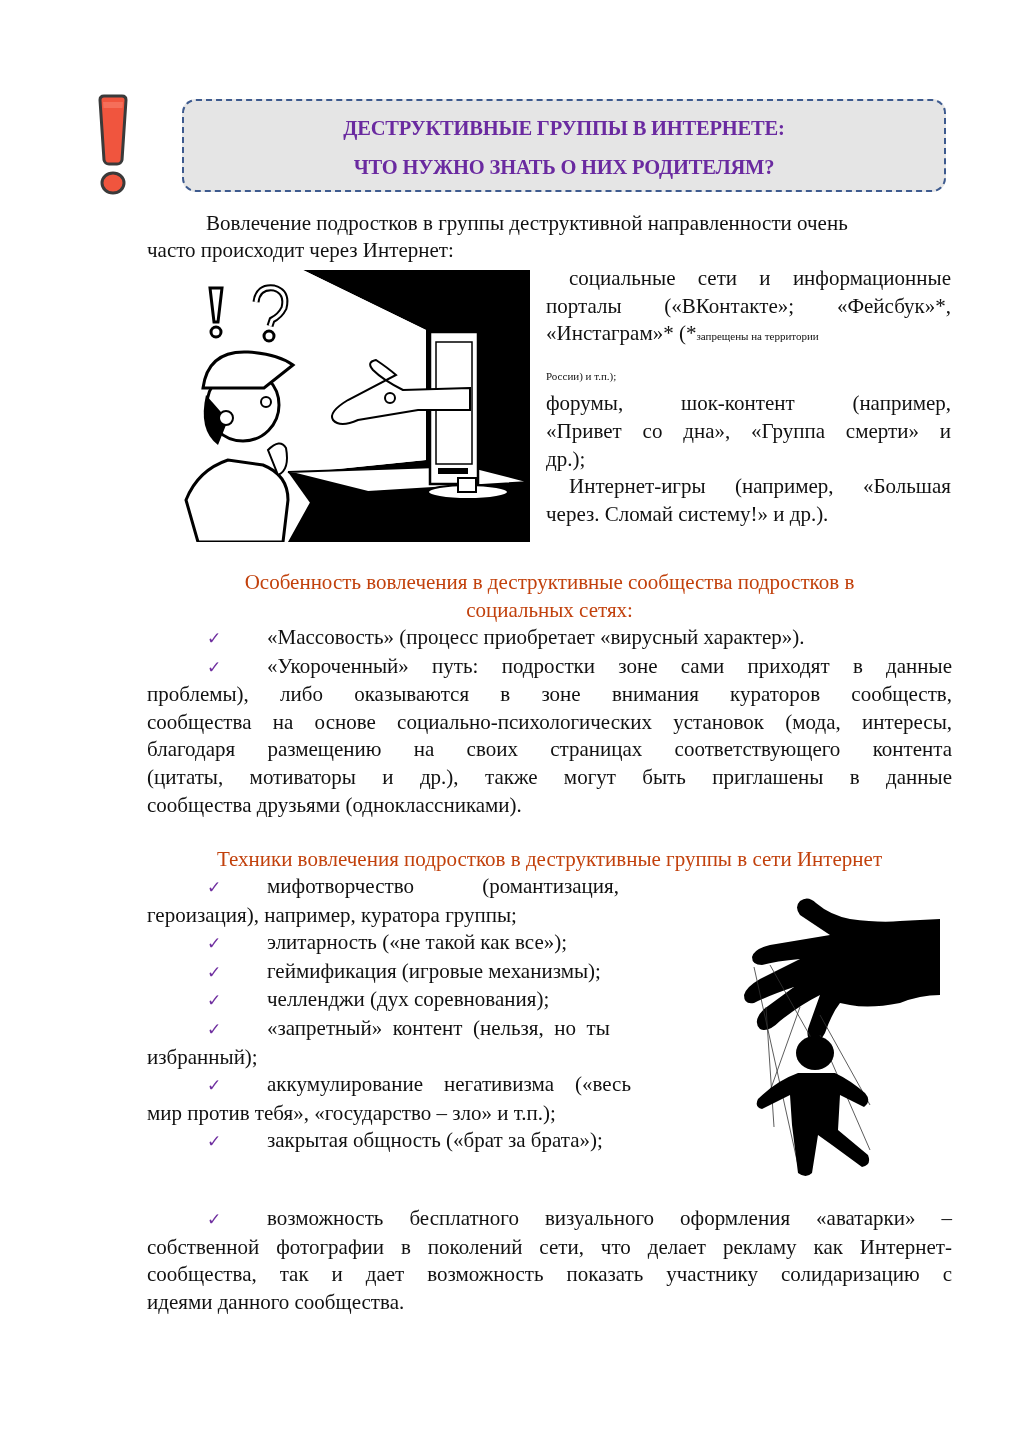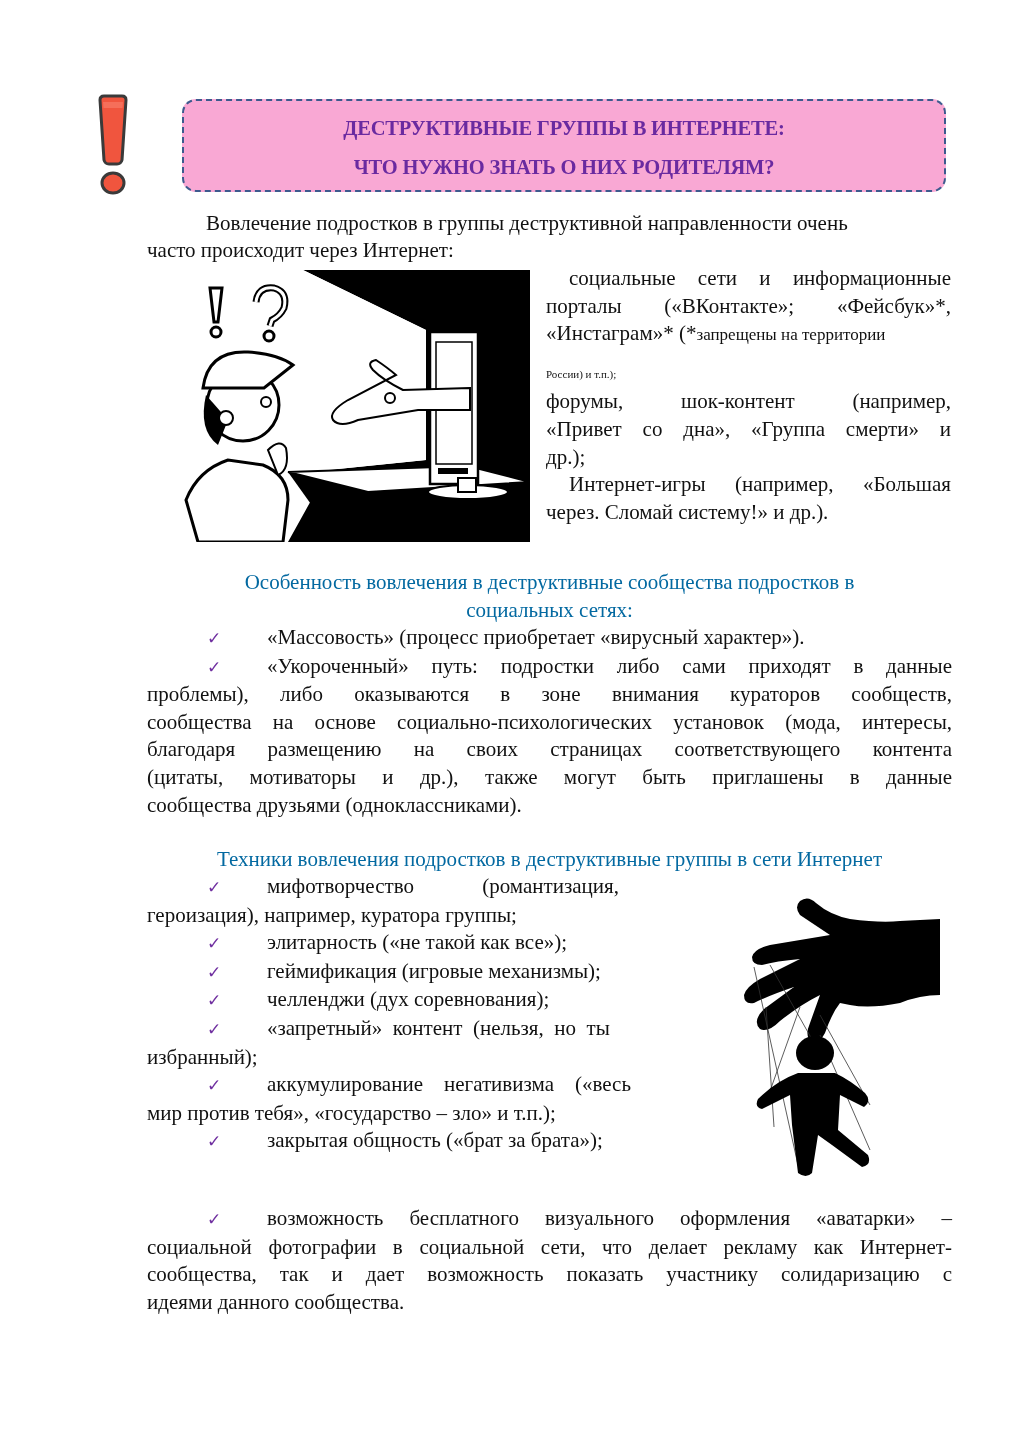--- a/index.html
+++ b/index.html
@@ -5,26 +5,26 @@
   html, body { margin: 0; padding: 0; background: #ffffff; }
   body { width: 1024px; height: 1447px; position: relative; overflow: hidden;
          font-family: "Liberation Serif", "DejaVu Serif", serif; color: #111; }
   .abs { position: absolute; }
   .txt { font-size: 21px; line-height: 27.6px; }
   .justall { text-align: justify; text-align-last: justify; }
 
   
   .excl { left: 92px; top: 94px; width: 42px; height: 104px; }
   .title-box { left: 182px; top: 99px; width: 764px; height: 93px;
-               border: 2px dashed #3d5a8e; border-radius: 14px; background: #f9a8d4;
+               border: 2px dashed #3d5a8e; border-radius: 14px; background: #e5e5e5;
                box-sizing: border-box; }
   .title-line { position: absolute; left: 0; right: 0; text-align: center;
                 font-weight: bold; color: #6a2aa0; font-size: 20.5px; letter-spacing: -0.2px; }
 
-  .purple { color: #0369a1; }
+  .purple { color: #c2410c; }
   .check { color: #7030a0; display: inline-block; width: 60px; font-family: "DejaVu Sans", sans-serif; font-size: 17px; }
 </style>
 </head>
 <body>
 
 <svg class="abs excl" viewBox="0 0 42 104">
   <path d="M8 6 Q8 2 12 2 L30 2 Q34 2 34 6 L30 66 Q29 70 25 70 L17 70 Q13 70 12 66 Z" fill="#f0553e" stroke="#3a3a3a" stroke-width="3"></path>
   <path d="M11 8 L31 8 L30.5 14 L11.5 14 Z" fill="#f77a66" opacity="0.7"></path>
   <ellipse cx="21" cy="89" rx="11" ry="10" fill="#f0553e" stroke="#3a3a3a" stroke-width="3"></ellipse>
 </svg>
@@ -68,41 +68,41 @@
   <circle cx="48" cy="62" r="5" fill="#fff" stroke="#000" stroke-width="3"></circle>
   <path d="M88 32 Q90 16 106 18 Q120 22 116 38 Q112 46 104 50 L102 56" fill="none" stroke="#000" stroke-width="7"></path>
   <path d="M88 32 Q90 16 106 18 Q120 22 116 38 Q112 46 104 50 L102 56" fill="none" stroke="#fff" stroke-width="3"></path>
   <circle cx="101" cy="66" r="5" fill="#fff" stroke="#000" stroke-width="3"></circle>
 </svg>
 
 <div class="abs txt" style="left:546px; top:265px; width:405px;">
   <div class="justall" style="text-indent:23px;">социальные сети и информационные</div>
   <div class="justall">порталы («ВКонтакте»; «Фейсбук»*,</div>
   <div style="white-space:nowrap;">
-    <span>«Инстаграм»* (*</span><span style="font-size:17px;">запрещены на территории</span>
+    <span>«Инстаграм»* (*</span><span style="font-size:11px;">запрещены на территории</span>
   </div>
   <div style="font-size:11px;margin-top:12px;">России) и т.п.);</div>
   <div class="justall">форумы,     шок-контент     (например,</div>
   <div class="justall">«Привет со дна», «Группа смерти» и</div>
   <div>др.);</div>
   <div class="justall" style="text-indent:23px;">Интернет-игры (например, «Большая</div>
   <div>через. Сломай систему!» и др.).</div>
 </div>
 
 <div class="abs txt purple" style="left:147px; top:569px; width:805px; text-align:center;">
   <div>Особенность вовлечения в деструктивные сообщества подростков в</div>
   <div>социальных сетях:</div>
 </div>
 
 <div class="abs txt" style="left:147px; top:624px; width:805px;">
   <div style="padding-left:60px;">
     <span class="check">✓</span><span>«Массовость» (процесс приобретает «вирусный характер»).</span>
   </div>
   <div>
-    <div class="justall" style="padding-left:60px;"><span class="check">✓</span><span>«Укороченный» путь: подростки либо сами приходят в данные</span></div>
+    <div class="justall" style="padding-left:60px;"><span class="check">✓</span><span>«Укороченный» путь: подростки зоне сами приходят в данные</span></div>
     <div class="justall">проблемы), либо оказываются в зоне внимания кураторов сообществ,</div>
     <div class="justall">сообщества на основе социально-психологических установок (мода, интересы,</div>
     <div class="justall">благодаря размещению на своих страницах соответствующего контента</div>
     <div class="justall">(цитаты, мотиваторы и др.), также могут быть приглашены в данные</div>
     <div>сообщества друзьями (одноклассниками).</div>
   </div>
 </div>
 
 <div class="abs txt purple" style="left:147px; top:846px; width:805px; text-align:center; white-space:nowrap;">Техники вовлечения подростков в деструктивные группы в сети Интернет</div>
 
@@ -120,21 +120,21 @@
   </div>
   <div>
     <div style="padding-left:60px; white-space:pre;"><span class="check">✓</span><span>аккумулирование    негативизма    («весь</span></div>
     <div style="white-space:nowrap;">мир против тебя», «государство – зло» и т.п.);</div>
   </div>
   <div style="padding-left:60px;"><span class="check">✓</span><span>закрытая общность («брат за брата»);</span></div>
 </div>
 
 <div class="abs txt" style="left:147px; top:1205px; width:805px;">
   <div class="justall" style="padding-left:60px;"><span class="check">✓</span><span>возможность бесплатного визуального оформления «аватарки» –</span></div>
-  <div class="justall">социальной фотографии в социальной сети, что делает рекламу как Интернет-</div>
+  <div class="justall">собственной фотографии в поколений сети, что делает рекламу как Интернет-</div>
   <div class="justall">сообщества, так и дает возможность показать участнику солидаризацию с</div>
   <div>идеями данного сообщества.</div>
 </div>
 
 <svg class="abs" style="left:740px; top:895px; width:215px; height:290px;" viewBox="0 0 215 290">
 
   <path d="M60 6 Q68 0 76 8 Q90 20 110 24 Q140 28 160 26 L200 24 L200 100 Q180 100 160 108 Q130 114 110 110 L100 108 Q92 118 85 138 Q80 148 72 146 Q64 142 70 128 L80 100 Q60 110 40 126 Q28 138 20 134 Q12 126 24 114 L54 92 Q30 100 14 108 Q4 110 4 100 Q6 92 20 84 L60 64 Q36 66 22 70 Q12 70 12 62 Q14 54 30 50 L90 40 Q72 28 60 20 Q54 12 60 6 Z" fill="#000"></path>
 
   <line x1="14" y1="72" x2="58" y2="270" stroke="#333" stroke-width="0.8"></line>
   <line x1="26" y1="112" x2="34" y2="232" stroke="#333" stroke-width="0.8"></line>

